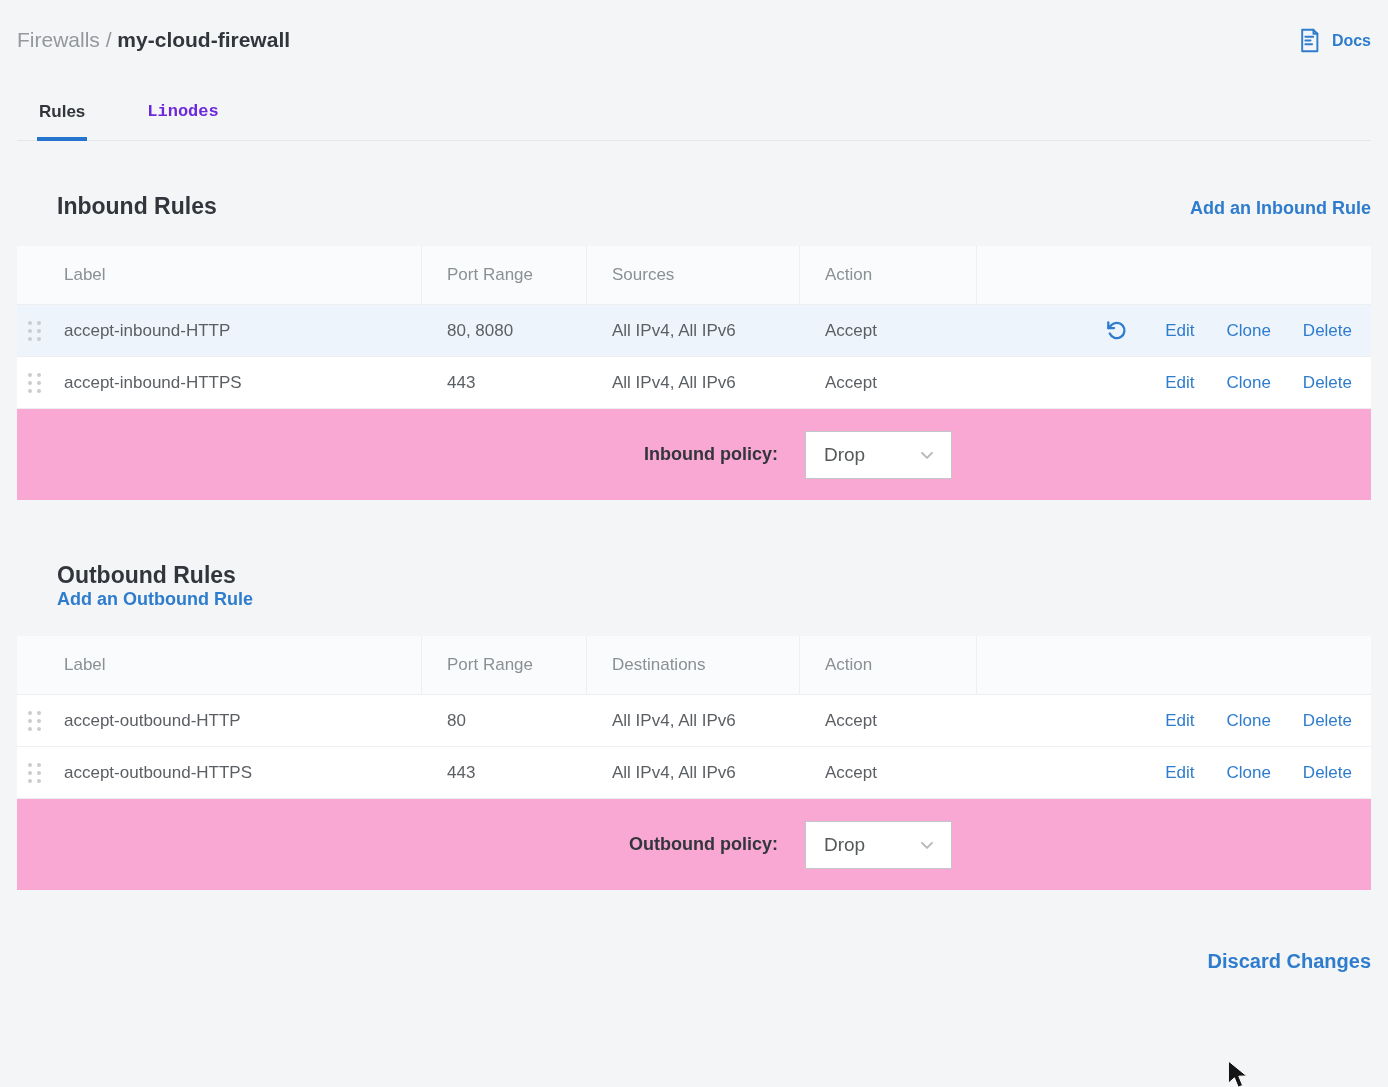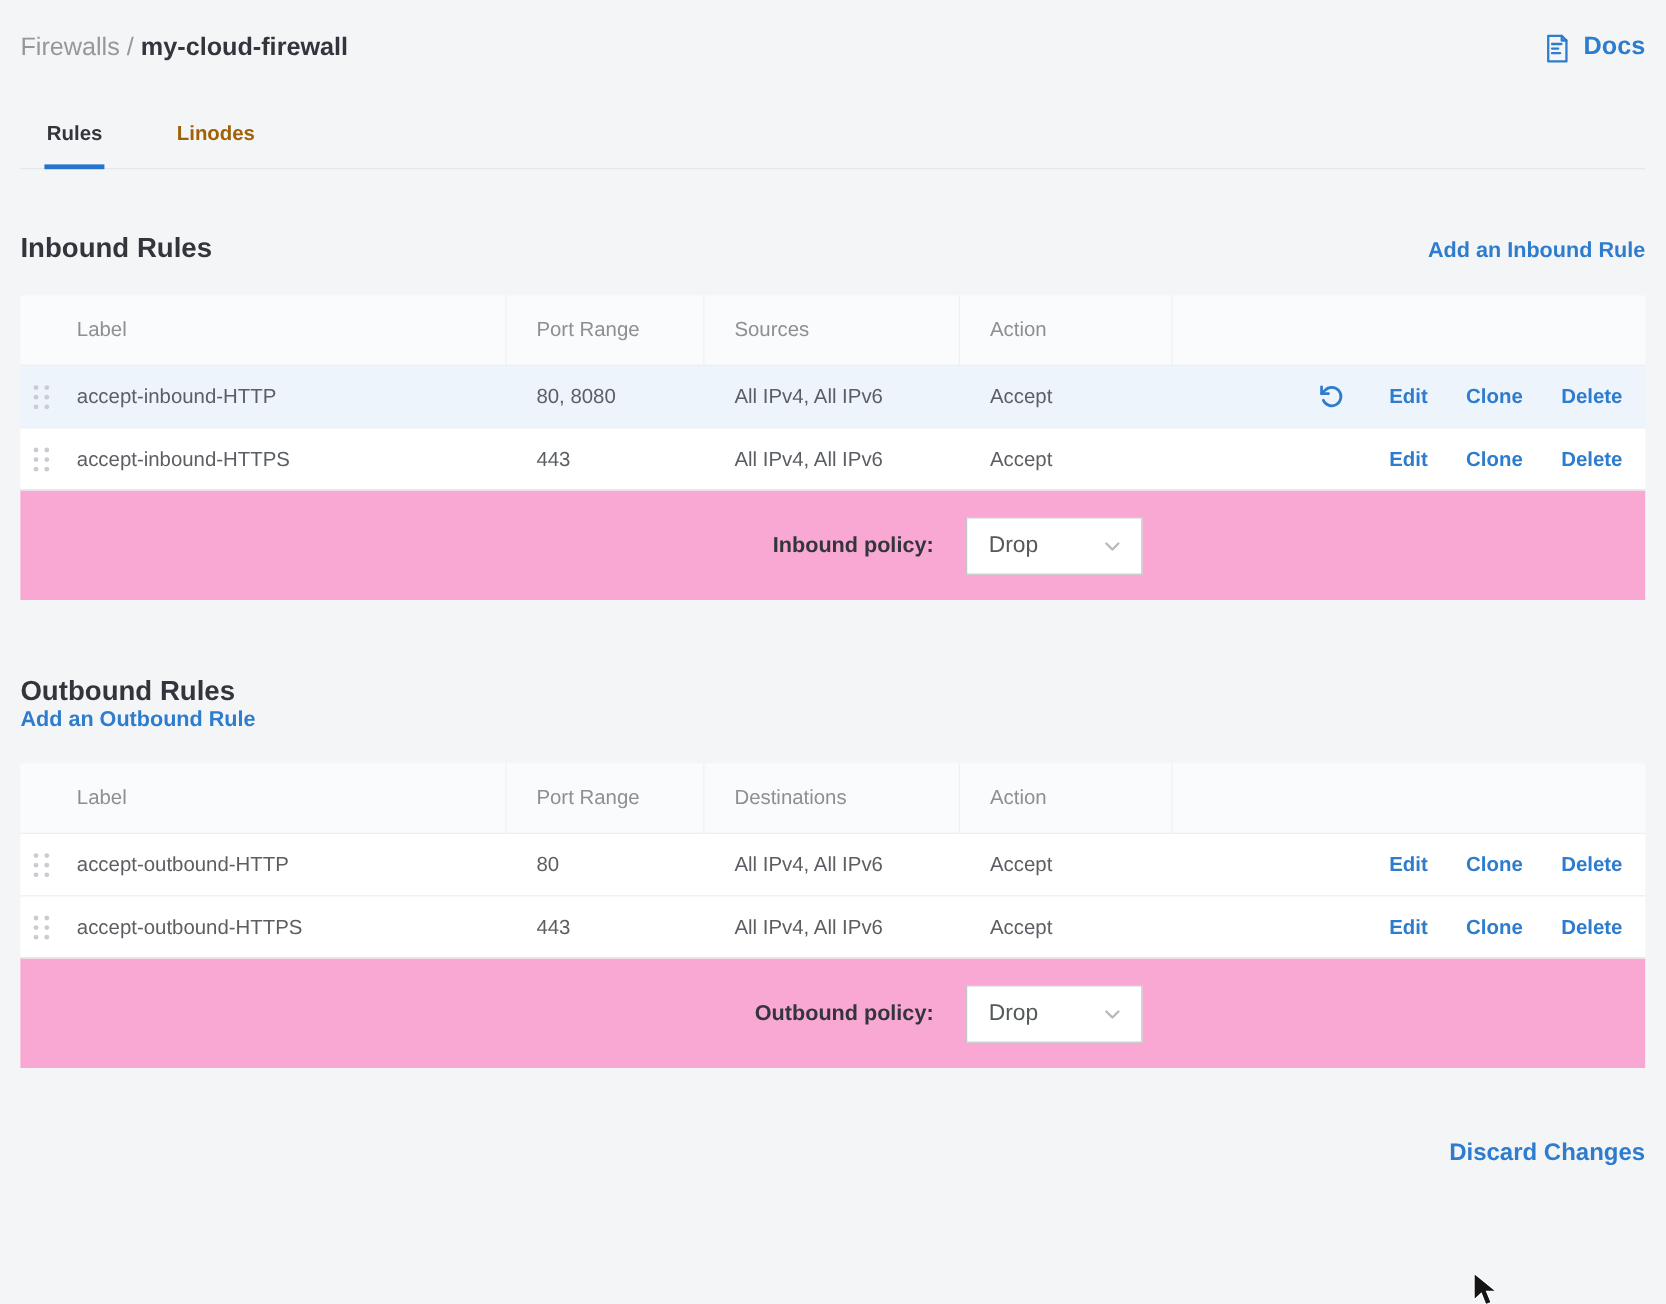--- a/index.html
+++ b/index.html
@@ -11,48 +11,48 @@
     position:relative;
     overflow:hidden;
   }
   .page { padding:0 17px; }
 
   
   .topbar { display:flex; justify-content:space-between; align-items:flex-start; padding-top:25px; }
   .breadcrumb { font-size:21px; line-height:30px; }
   .crumb-parent { color:#94989c; font-weight:400; }
   .crumb-current { color:#32363c; font-weight:700; }
-  .docs-link { display:flex; align-items:flex-start; gap:9px; color:#2e7ccd; font-weight:700; font-size:21px; cursor:pointer; padding-top:2px; }
+  .docs-link { display:flex; align-items:center; gap:9px; color:#2e7ccd; font-weight:700; font-size:16px; cursor:pointer; padding-top:2px; }
 
   
   .tabs { display:flex; gap:58px; margin-top:47px; border-bottom:1px solid #e5e7ea; padding-left:20px; }
   .tab { font-size:17px; font-weight:700; padding:0 2px 15px 2px; cursor:pointer; }
   .tab.active { color:#32363c; border-bottom:4px solid #2575d0; margin-bottom:-1px; }
-  .tab.inactive { color:#a16207; }
-
-  
-  .section-head { display:flex; justify-content:space-between; align-items:baseline; margin-top:52px; }
+  .tab.inactive { color:#6d28d9;font-family:Liberation Mono, monospace; }
+
+  
+  .section-head { display:flex; justify-content:space-between; align-items:baseline; margin-top:52px;margin-left:40px; }
   .section-title { font-size:23px; font-weight:700; color:#32363c; }
   .add-link { font-size:18px; font-weight:700; color:#2e7ccd; cursor:pointer;text-align:right; }
 
   .rules-table { margin-top:26px; width:1354px; }
   .tr { display:flex; align-items:center; width:100%; }
   .thead { height:58px; background:#fafbfc; }
   .thead .cell { font-size:17px; color:#8b9094; height:100%; display:flex; align-items:center; border-right:1px solid #eff0f2; }
   .thead .cell:last-child { border-right:none; }
   .row { height:52px; background:#ffffff; border-top:1px solid #eceef0; }
   .row.modified { background:#eef4fc; }
   .cell { flex:none; }
   .c-label   { width:405px; padding-left:47px; position:relative; }
   .c-port    { width:165px; padding-left:25px; }
   .c-addr    { width:213px; padding-left:25px; }
   .c-action  { width:177px; padding-left:25px; }
   .c-actions { width:394px; display:flex; justify-content:flex-end; align-items:center; gap:32px; padding-right:19px; }
   .row .cell { font-size:17px; color:#5b5f63; }
-  .row-link { color:#2e7ccd; font-weight:700; font-size:17px; cursor:pointer; }
+  .row-link { color:#2e7ccd; font-weight:400; font-size:17px; cursor:pointer; }
 
   .drag-handle { position:absolute; left:11px; top:50%; transform:translateY(-50%);
     display:grid; grid-template-columns:4px 4px; grid-auto-rows:4px; gap:4px 5px; cursor:grab; }
   .drag-handle i { width:4px; height:4px; border-radius:50%; background:#c9ccd1; }
 
   .undo-btn { display:flex; align-items:center; cursor:pointer; margin-right:6px; }
 
   
   .policy-row { height:92px; background:#f9a8d4; border-top:1px solid #eceef0; display:flex; align-items:center; }
   .policy-inner { width:935px; display:flex; justify-content:flex-end; align-items:center; gap:27px; }

